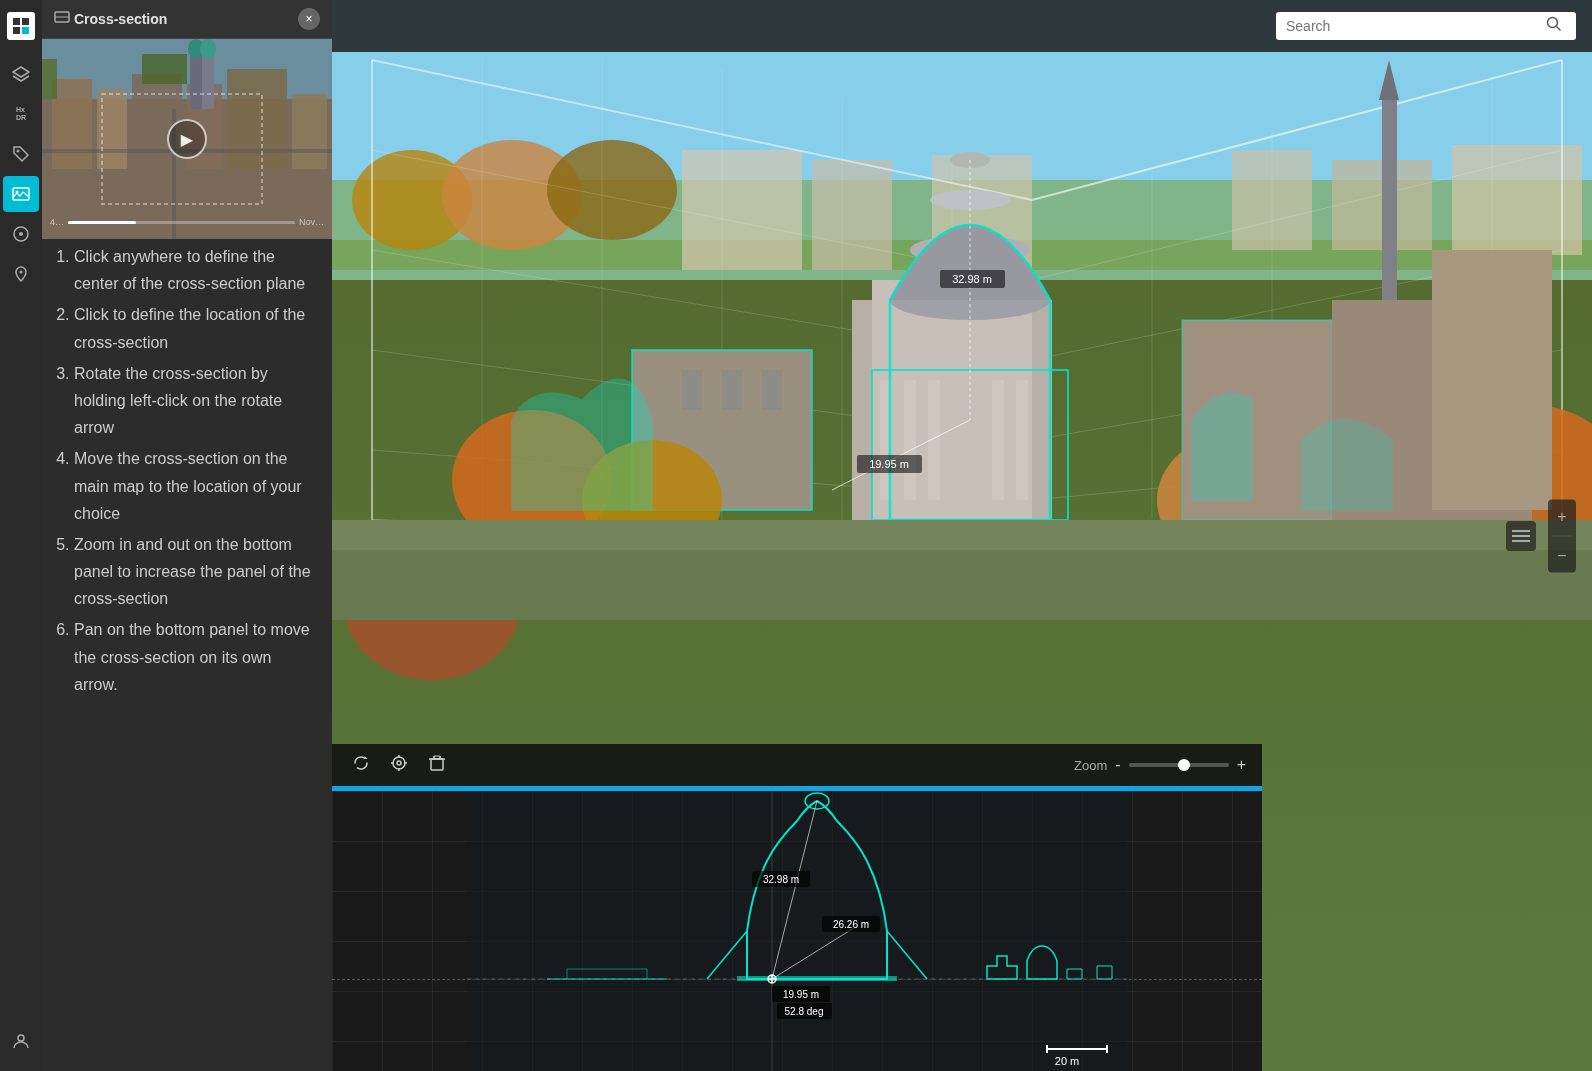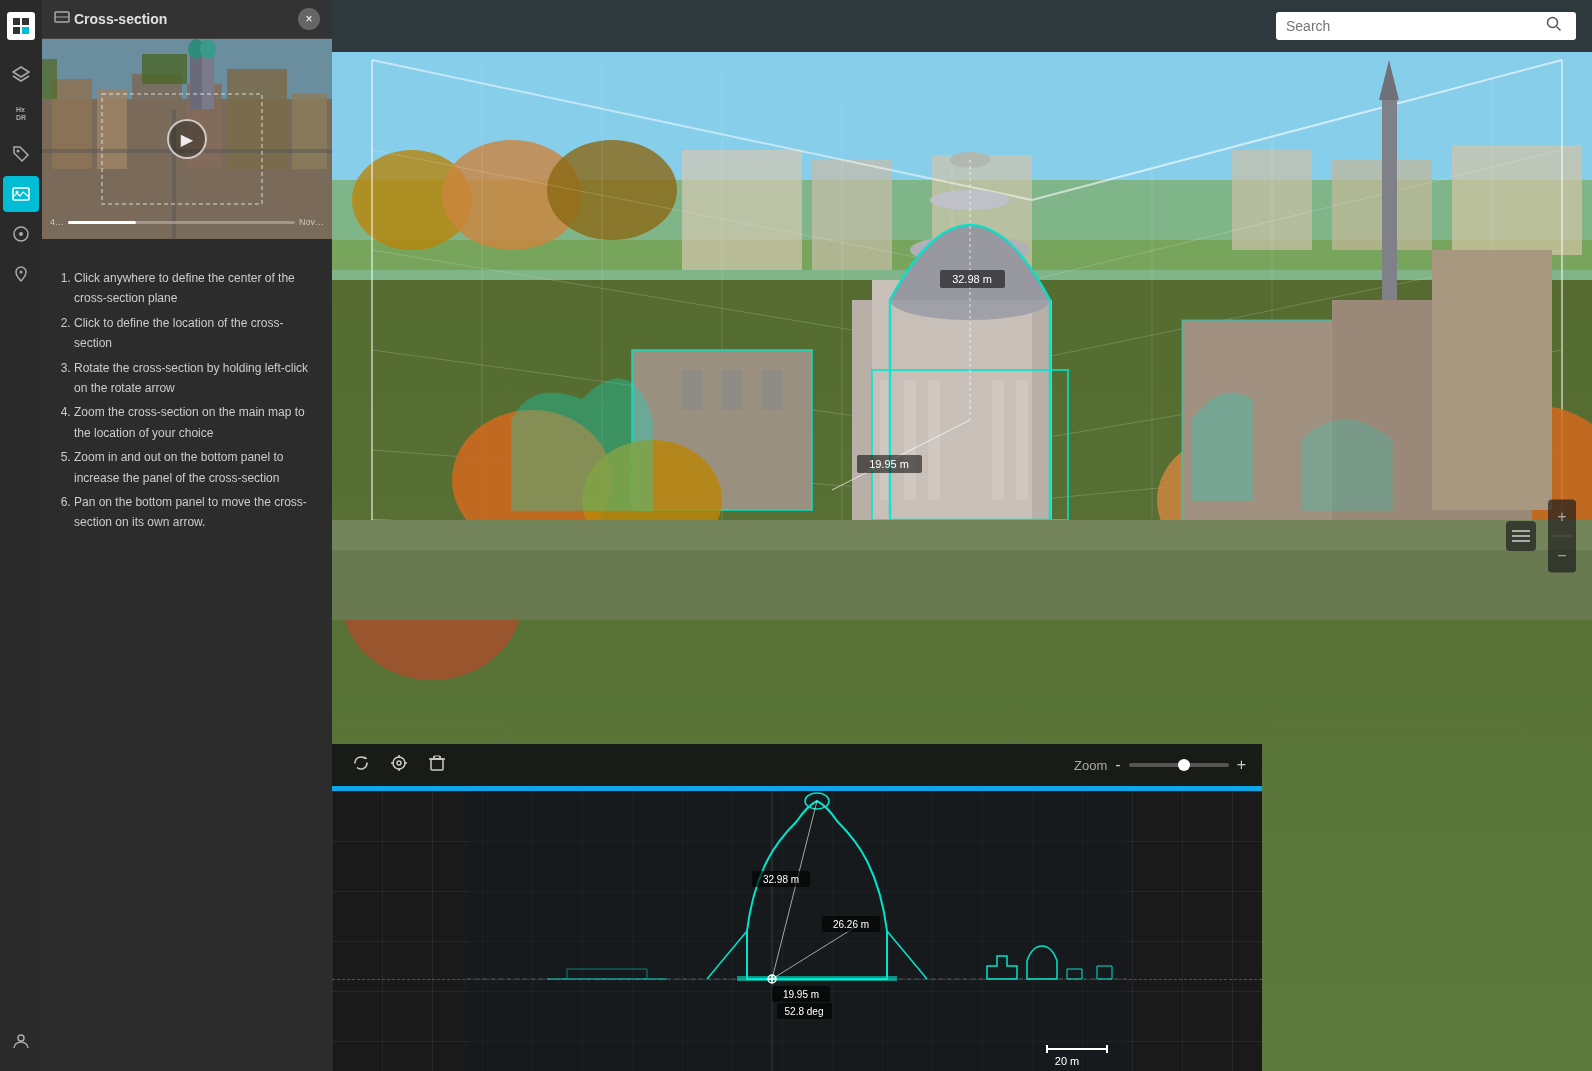--- a/index.html
+++ b/index.html
@@ -174,23 +174,23 @@
       position: absolute;
       left: 0; top: 0;
       width: 30%;
       height: 100%;
       background: #fff;
       border-radius: 2px;
     }
 
     
     #instructions {
-      padding: 29px 14px;
+      padding: 4px 14px;
       color: #ccc;
-      font-size: 12px;
+      font-size: 16px;
       line-height: 1.7;
       flex: 1;
     }
     #instructions ol {
       padding-left: 18px;
     }
     #instructions li {
       margin-bottom: 4px;
     }
 
@@ -410,21 +410,21 @@
         <span style="color:rgba(255,255,255,0.6);font-size:9px;">Nov…</span>
       </div>
     </div>
   </div>
 
   <div id="instructions">
     <ol>
       <li>Click anywhere to define the center of the cross-section plane</li>
       <li>Click to define the location of the cross-section</li>
       <li>Rotate the cross-section by holding left-click on the rotate arrow</li>
-      <li>Zoom the cross-section on the main map to the location of your choice</li>
+      <li>Move the cross-section on the main map to the location of your choice</li>
       <li>Zoom in and out on the bottom panel to increase the panel of the cross-section</li>
       <li>Pan on the bottom panel to move the cross-section on its own arrow.</li>
     </ol>
   </div>
 </div>
 
 <div id="header">
   <div id="search-box">
     <input type="text" placeholder="Search" style="">
     <span class="search-icon-svg">

